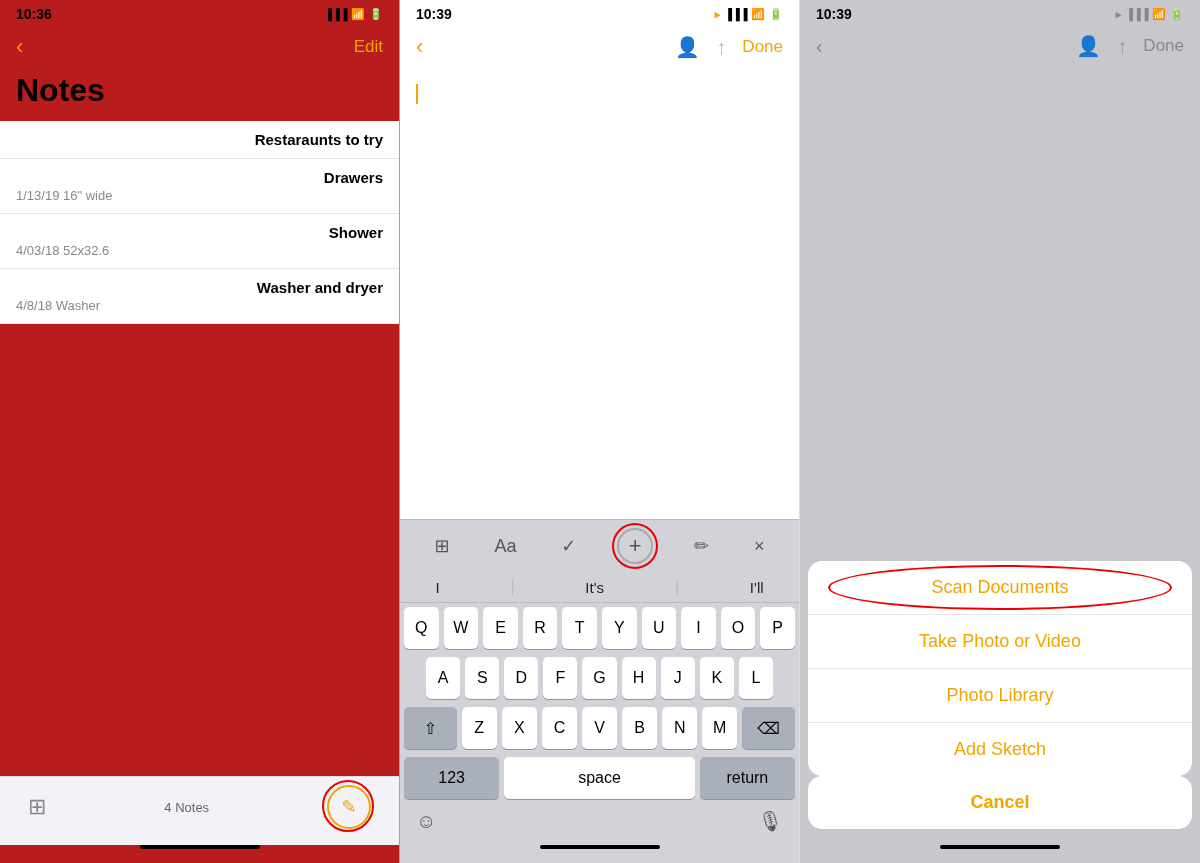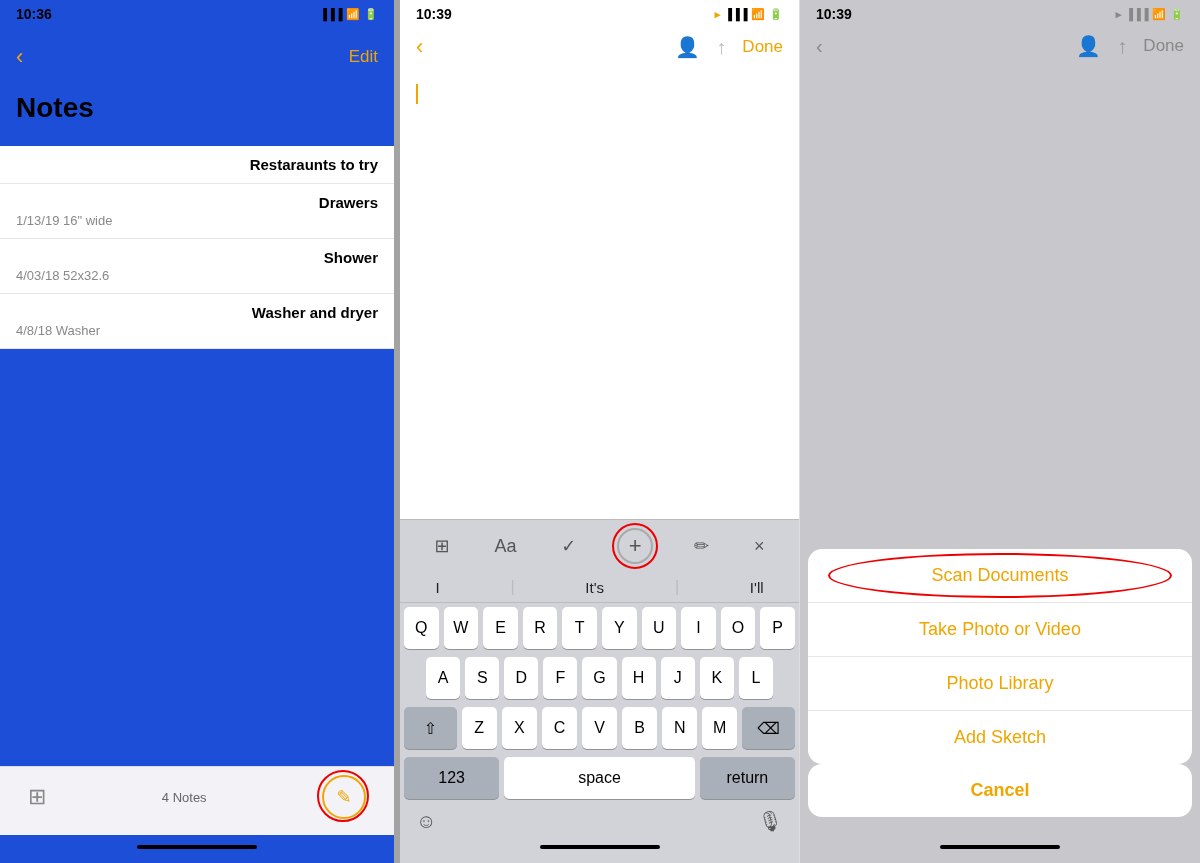--- a/index.html
+++ b/index.html
@@ -9,25 +9,24 @@
       height: 863px;
       font-family: -apple-system, 'Helvetica Neue', Arial, sans-serif;
       overflow: hidden;
       background: #fff;
     }
 
     
     .panel-notes {
       width: 400px;
       height: 863px;
-      background: #1d4ed8;
+      background: #b91c1c;
       display: flex;
       flex-direction: column;
-      border-right: 6px solid #a3a3a3;
-      gap: 10px;
+      border-right: 1px solid #a3a3a3;
     }
     .status-bar {
       display: flex;
       justify-content: space-between;
       align-items: center;
       padding: 4px 16px;
       font-size: 12px;
       font-weight: 600;
       height: 28px;
     }
@@ -35,21 +34,21 @@
     .status-icons { display: flex; gap: 4px; align-items: center; font-size: 11px; }
     .nav-bar {
       display: flex;
       justify-content: space-between;
       align-items: center;
       padding: 6px 16px 8px;
     }
     .nav-back { color: #f0a500; font-size: 22px; font-weight: 300; }
     .nav-edit { color: #f0a500; font-size: 17px; font-weight: 400; }
     .page-title {
-      font-size: 28px;
+      font-size: 32px;
       font-weight: 800;
       color: #000;
       padding: 4px 16px 12px;
     }
     .notes-list { flex: 1; overflow: hidden; }
     .note-item {
       background: #fff;
       padding: 10px 16px;
       border-bottom: 1px solid #e5e5ea;
     }
@@ -236,21 +235,21 @@
     }
     .action-cancel {
       background: #fff;
       border-radius: 14px;
       padding: 16px;
       text-align: center;
       font-size: 18px;
       font-weight: 700;
       color: #f0a500;
       cursor: pointer;
-      margin-bottom: 20px;
+      margin-bottom: 8px;
     }
     .panel-action-nav {
       display: flex;
       justify-content: space-between;
       align-items: center;
       padding: 6px 16px 8px;
       background: #c8c8cc;
     }
     .nav-icon { font-size: 20px; color: #888; cursor: pointer; }
     .nav-done { color: #888; font-size: 17px; }

